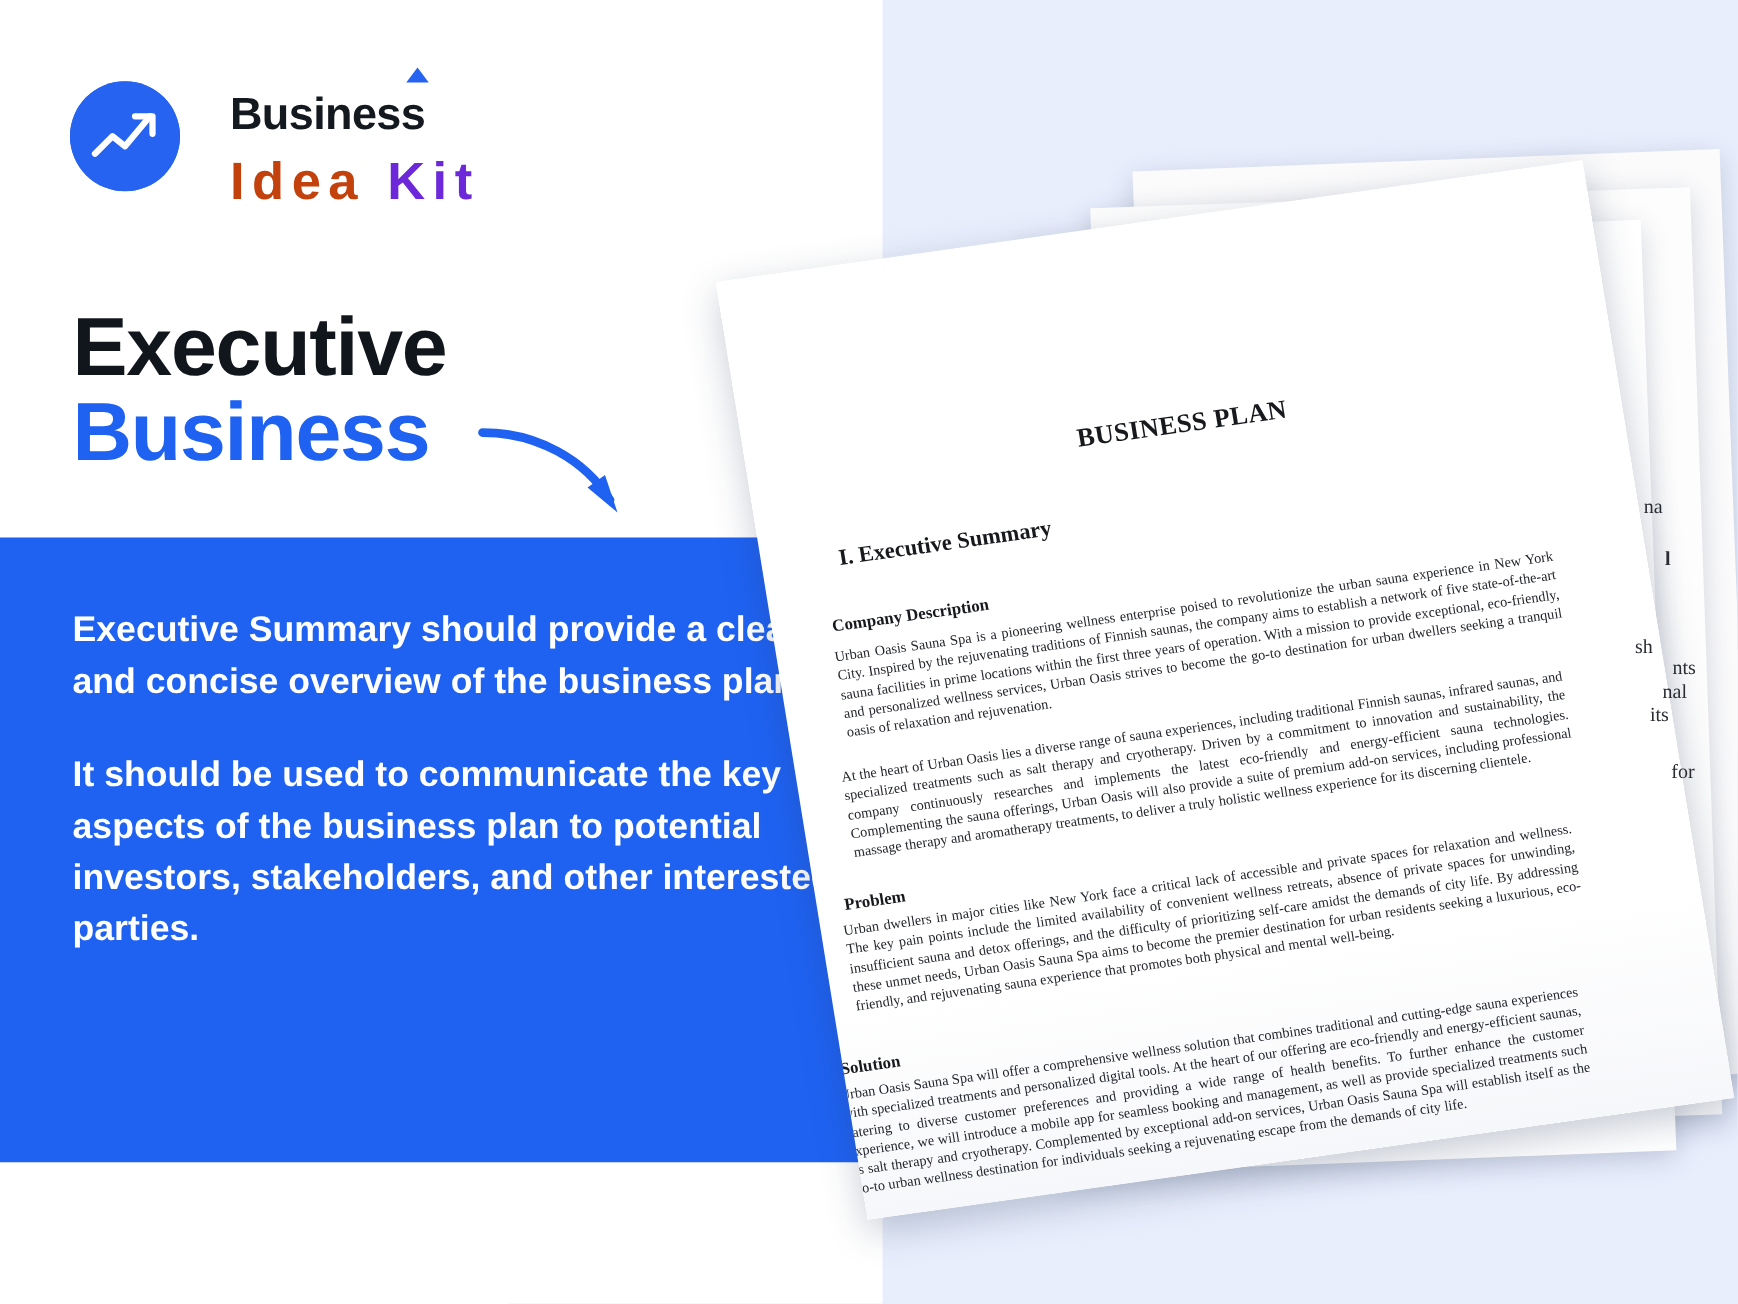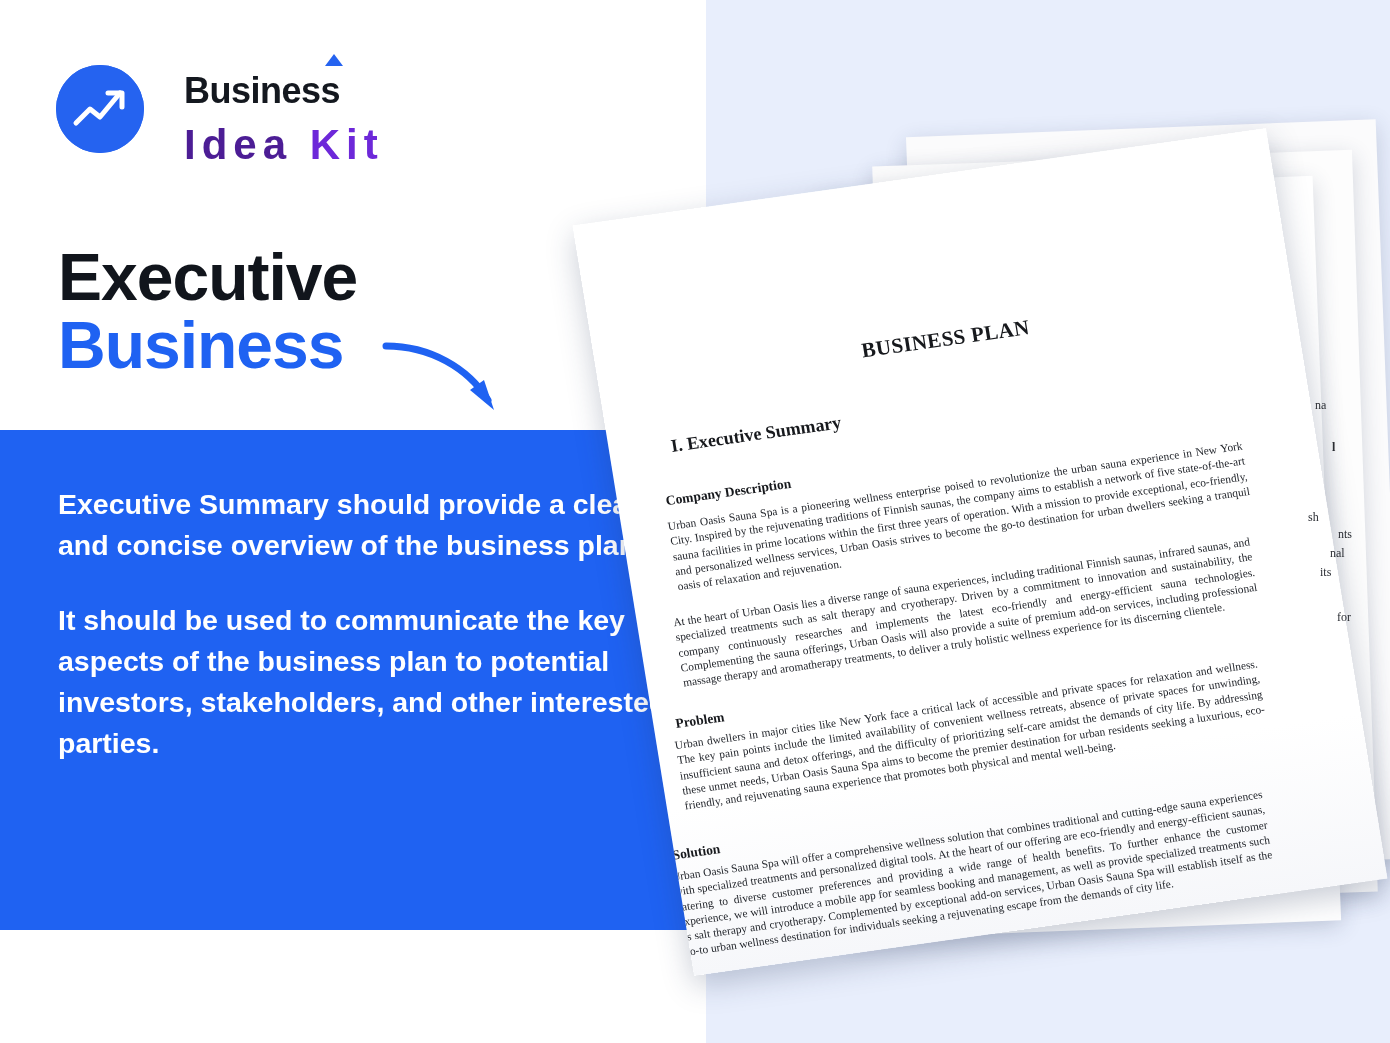--- a/index.html
+++ b/index.html
@@ -70,21 +70,21 @@
     border-right: 9px solid transparent;
     border-bottom: 12px solid #2563f0;
   }
   .logo-line2 {
     font-size: 42px;
     font-weight: bold;
     letter-spacing: 6px;
     line-height: 48px;
     margin-top: 2px;
   }
-  .logo-idea { color: #4c1d95; }
+  .logo-idea { color: #c2410c; }
   .logo-kit { color: #6d28d9; }
 
   
   .headline {
     position: absolute;
     left: 58px; top: 243px;
     font-size: 66px;
     font-weight: bold;
     line-height: 68px;
     letter-spacing: -1px;
@@ -195,21 +195,21 @@
   }
   .doc-p.p1 { left: 46px; top: 304px; width: 580px; }
   .doc-p.p2 { left: 36px; top: 400px; width: 582px; }
   .doc-p.p3 { left: 18px; top: 522px; width: 588px; }
   .doc-p.p4 { left: -6px; top: 652px; width: 596px; }
 
   
   .frag {
     position: absolute;
     font-family: "Liberation Serif", serif;
-    font-size: 12px;
+    font-size: 16px;
     color: #2a2d33;
     line-height: 15px;
   }
   .frag.f1 { left: 1315px; top: 398px; }
   .frag.f2 { left: 1332px; top: 440px; font-weight: bold; }
   .frag.f3 { left: 1308px; top: 510px; text-align: center; }
   .frag.f4 { left: 1338px; top: 527px; }
   .frag.f5 { left: 1330px; top: 546px; }
   .frag.f6 { left: 1320px; top: 565px; }
   .frag.f7 { left: 1337px; top: 610px; }

